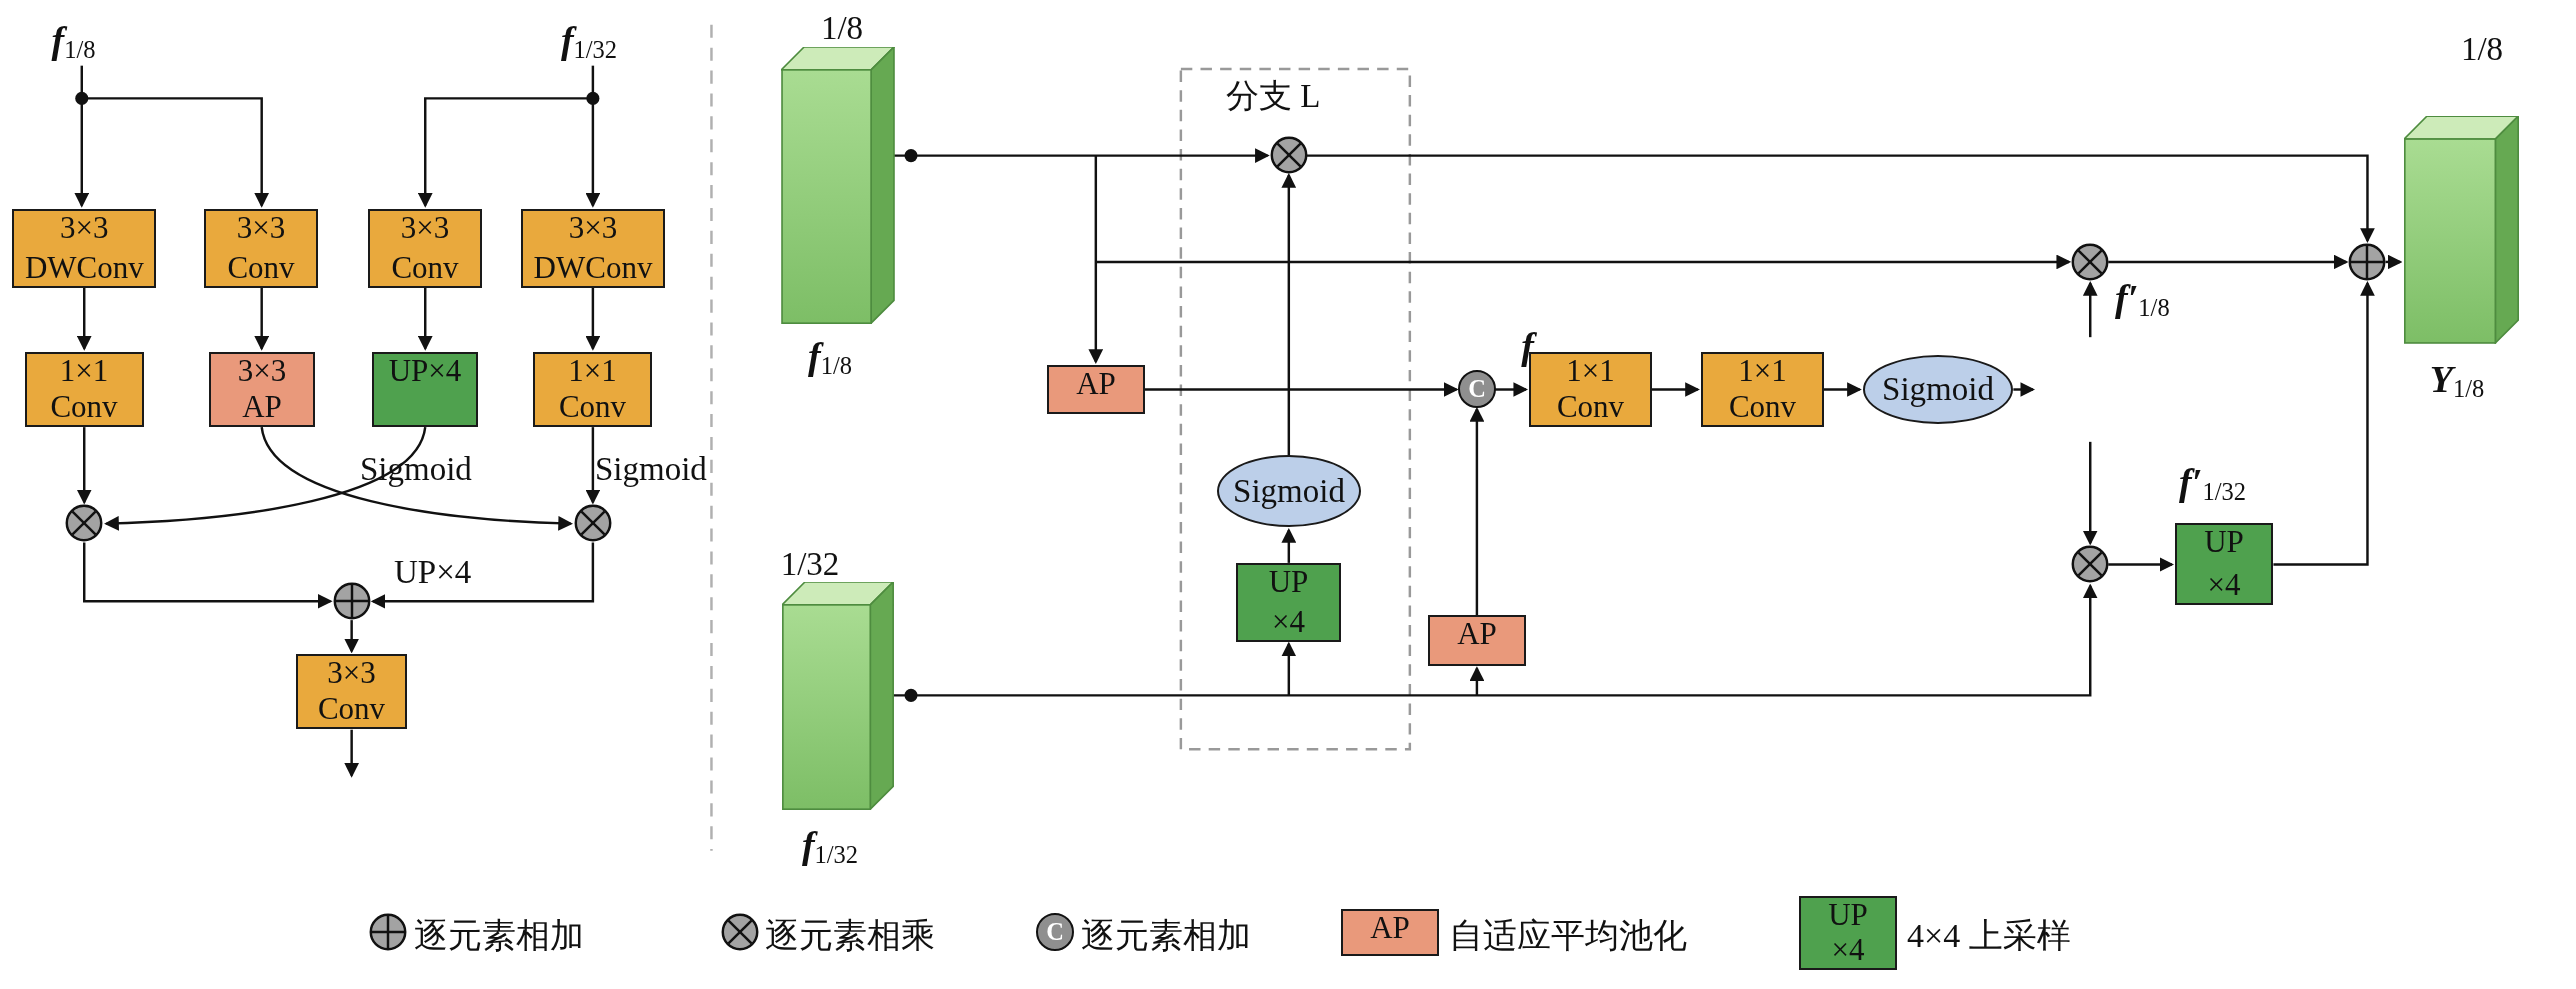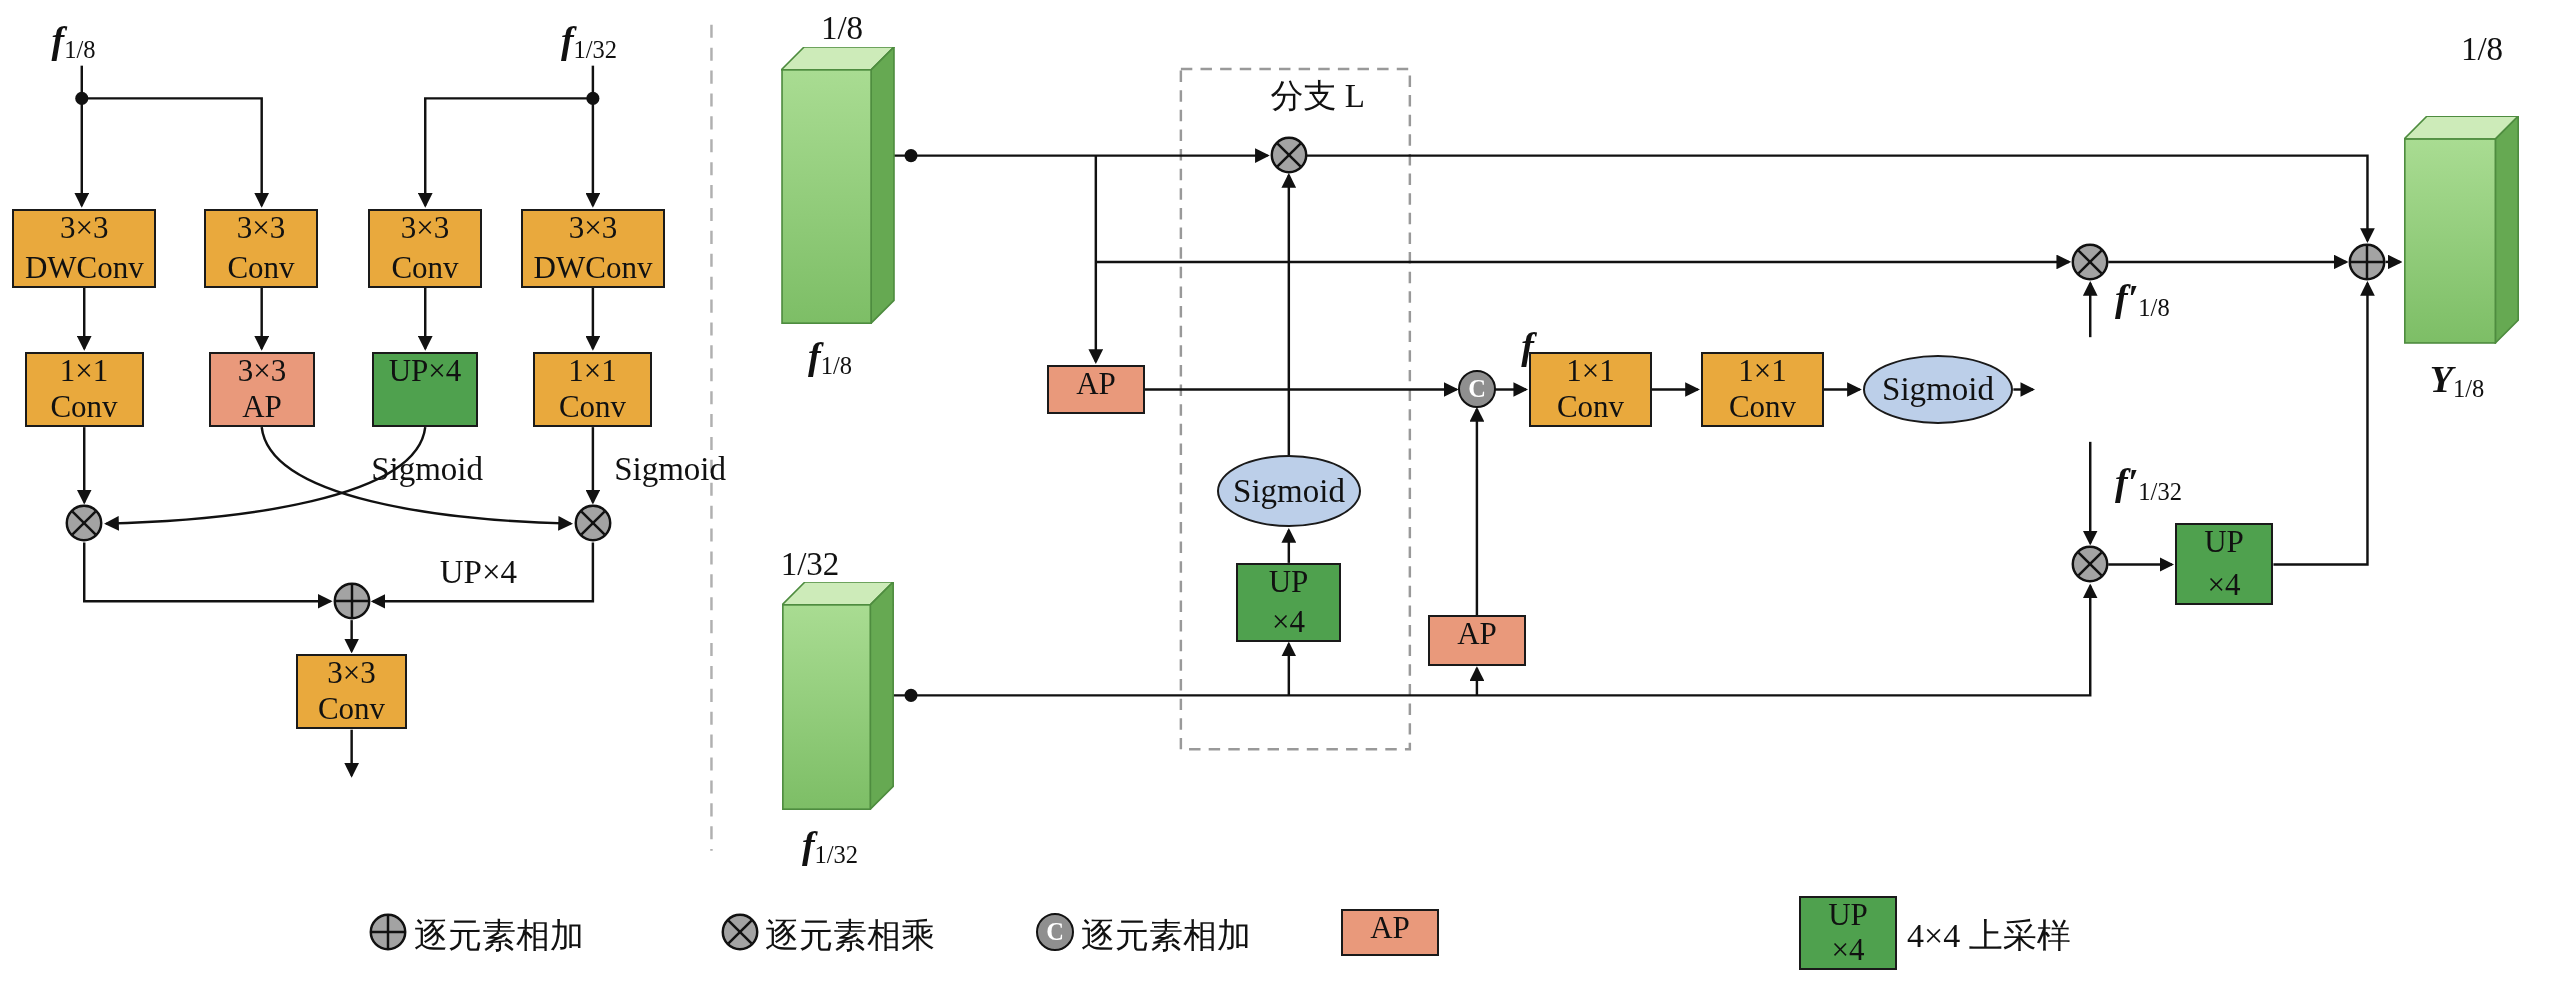--- a/index.html
+++ b/index.html
@@ -21,21 +21,21 @@
   .ncirc { fill:#A3A3A3; stroke:#111; stroke-width:3; }
   .nline { stroke:#111; stroke-width:3; }
   .cnode { position:absolute; transform:translate(-50%,-50%); width:34px; height:34px; border-radius:50%;
            background:#8F8F8F; border:2.5px solid #111; box-sizing:content-box; color:#fff;
            display:flex; align-items:center; justify-content:center; font:bold 24.5px "Liberation Serif", serif; }
   .cube { position:absolute; line-height:0; }
   .flabel { position:absolute; text-align:center; white-space:nowrap; }
   .fb { font:italic bold 38px "Liberation Serif", serif; }
   .fs { font:24.5px "Liberation Serif", serif; position:relative; top:0.22em; }
   .scalelabel { position:absolute; font:33px "Liberation Serif", serif; text-align:center; }
-  .textlabel { position:absolute; font:33px "Liberation Serif", serif; text-align:right; white-space:nowrap; }
+  .textlabel { position:absolute; font:33px "Liberation Serif", serif; text-align:left; white-space:nowrap; }
   .caption { position:absolute; font:36px "Liberation Serif", serif; text-align:center; white-space:nowrap; }
   .legendtext { position:absolute; font:34px "Liberation Serif", serif; white-space:nowrap; }
 </style>
 </head>
 <body>
 
 <div class="canvas">
 
   <svg class="wires" width="2576" height="990" viewBox="0 0 3150 1210">
     <defs>
@@ -276,21 +276,21 @@
     <span>1×1</span>
     <span>Conv</span>
   </div>
   <div class="ellipse" style="left:1863px;top:355px;width:150px;height:69px">
     <span>Sigmoid</span>
   </div>
 
   <div class="flabel" style="left:2115px;top:276px;width:123px;text-align:left">
     <span class="fb">f′</span><span class="fs">1/8</span>
   </div>
-  <div class="flabel" style="left:2115px;top:460px;width:131px;text-align:left">
+  <div class="flabel" style="left:2115px;top:460px;width:131px;text-align:right">
     <span class="fb">f′</span><span class="fs">1/32</span>
   </div>
 
   <div class="box green" style="left:2175px;top:523px;width:98px;height:82px">
     <span>UP</span>
     <span>×4</span>
   </div>
 
   <div class="scalelabel" style="left:2433px;top:31px;width:98px">
     <span>1/8</span>
@@ -332,20 +332,23 @@
   <div class="cnode" style="left:1055px;top:932px">
     <span>C</span>
   </div>
   <div class="legendtext" style="left:1081px;top:913px">
     <span>逐元素相加</span>
   </div>
 
   <div class="box salmon" style="left:1341px;top:909px;width:98px;height:47px">
     <span>AP</span>
   </div>
+  <div class="legendtext" style="left:1449px;top:913px">
+    <span>自适应平均池化</span>
+  </div>
 
   <div class="box green" style="left:1799px;top:896px;width:98px;height:74px">
     <span>UP</span>
     <span>×4</span>
   </div>
   <div class="legendtext" style="left:1907px;top:913px">
     <span>4×4 上采样</span>
   </div>
 
 </div>

